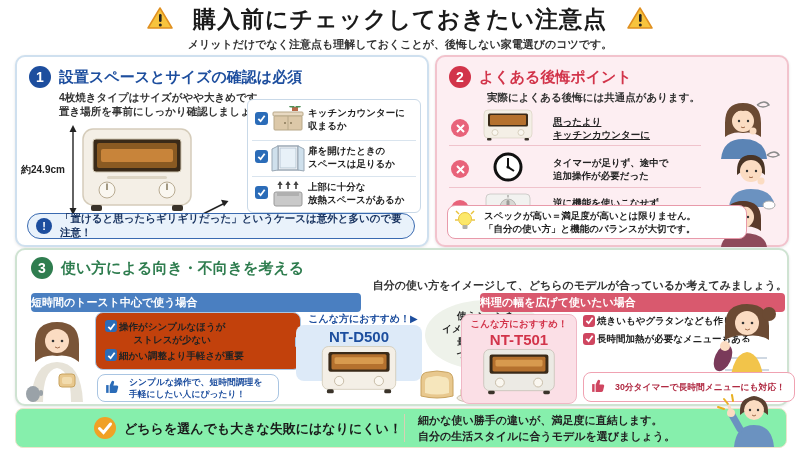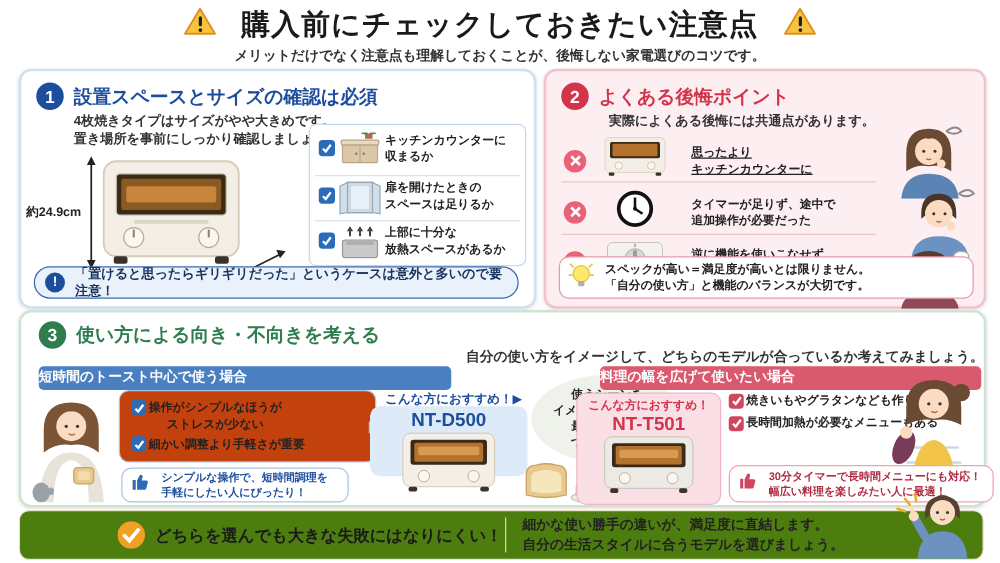--- a/index.html
+++ b/index.html
@@ -3,21 +3,21 @@
 <meta charset="utf-8">
 <style>
   html,body{margin:0;padding:0;background:#fff;}
   body{font-family:"Liberation Sans","DejaVu Sans",sans-serif;color:#222;}
   #app{position:relative;width:800px;height:450px;background:#fff;overflow:hidden;}
   .abs{position:absolute;}
   .sec{position:absolute;border-radius:10px;box-shadow:0 1px 3px rgba(0,0,0,.10);}
   #sec1{left:15px;top:55px;width:410px;height:188px;background:#fff;border:2px solid #cfe0ef;}
   #sec2{left:435px;top:55px;width:350px;height:188px;background:#fdeef2;border:2px solid #f2c3cd;}
   #sec3{left:15px;top:248px;width:770px;height:154px;background:#fff;border:2px solid #cfe3d2;}
-  #footerbar{position:absolute;left:15px;top:408px;width:770px;height:38px;background:#4d7c0f;border-radius:8px;border:1px solid #ece4cc;}
+  #footerbar{position:absolute;left:15px;top:408px;width:770px;height:38px;background:#86efac;border-radius:8px;border:1px solid #ece4cc;}
   .badge{width:22px;height:22px;border-radius:50%;color:#fff;font-weight:bold;font-size:14px;
          display:flex;align-items:center;justify-content:center;line-height:1;}
   .b{font-weight:bold;}
   .t15{font-size:15px;} .t11{font-size:11px;} .t10{font-size:10.5px;line-height:14px;} .t9{font-size:9.5px;line-height:13px;}
   .chk{width:13px;height:13px;border-radius:3px;background:#2b6cb8;display:inline-flex;align-items:center;justify-content:center;flex:none;}
   .chk.red{background:#cf4660;}
   .chk svg{width:9px;height:9px;}
   .xcirc{width:18px;height:18px;border-radius:50%;background:#e8637a;display:flex;align-items:center;justify-content:center;flex:none;}
   .row-flex{display:flex;align-items:flex-start;gap:2px;}
   .banner{color:#fff;font-weight:bold;font-size:11px;text-align:left;line-height:19px;border-radius:4px;}
@@ -282,21 +282,21 @@
           <path d="M12 22 Q12 4 30 4 Q48 4 48 22 L48 34 Q40 28 30 30 Q20 28 12 34 Z" fill="#5a3a2a"></path>
           <circle cx="30" cy="20" r="11" fill="#fbdcc2"></circle>
           <path d="M19 16 Q24 8 30 10 Q38 8 41 16 L41 12 Q36 4 30 4 Q23 4 19 12 Z" fill="#5a3a2a"></path>
           <circle cx="26" cy="20" r="1.2" fill="#333"></circle>
           <circle cx="35" cy="20" r="1.2" fill="#333"></circle>
           <path d="M28 26 q2 1.2 4 0" fill="none" stroke="#a06a4a"></path>
           <path d="M8 50 Q10 36 30 36 Q52 36 54 50 Z" fill="#8e4a5a"></path>
         </svg>
     </div>
 
-    <div class="abs notebox" style="left:10px;top:148px;width:332px;height:34px;background:#fff;border:1.5px solid #e89aaa;border-radius:8px;padding:0 6px;box-sizing:border-box;align-items:center;">
+    <div class="abs notebox" style="left:10px;top:148px;width:300px;height:34px;background:#fff;border:1.5px solid #e89aaa;border-radius:8px;padding:0 6px;box-sizing:border-box;align-items:center;">
       <span style="flex:none;">
         <svg width="22" height="26" viewBox="0 0 22 26">
             <g stroke="#e8c23a" stroke-width="1.4">
               <line x1="2" y1="4" x2="5" y2="7"></line>
               <line x1="20" y1="4" x2="17" y2="7"></line>
               <line x1="1" y1="13" x2="4" y2="13"></line>
               <line x1="21" y1="13" x2="18" y2="13"></line>
             </g>
             <circle cx="11" cy="12" r="6.5" fill="#fce86a" stroke="#e8c23a"></circle>
             <rect x="8.5" y="18" width="5" height="4" rx="1" fill="#b0b0a8"></rect>
@@ -474,21 +474,20 @@
     </div>
 
     <div class="abs notebox" style="left:566px;top:122px;width:212px;height:30px;background:#fff;border:1.5px solid #f0a2b2;border-radius:8px;padding:0 6px;box-sizing:border-box;">
       <span style="flex:none;">
         <svg width="17" height="17" viewBox="0 0 24 24">
             <path d="M3 10h3.5v11H3z" fill="#cf4660"></path>
             <path d="M8 21h8.2c1.1 0 2-.7 2.2-1.7l1.6-6.3A2 2 0 0 0 18 10.5h-4.8l.9-3.6A1.9 1.9 0 0 0 10.7 5L8 10.5z" fill="#cf4660"></path>
           </svg></span>
       <span class="b" style="font-size:8.8px;line-height:12px;color:#b02a42;">
         <div>30分タイマーで長時間メニューにも対応！</div>
-        <div>幅広い料理を楽しみたい人に最適！</div>
       </span>
     </div>
   </div>
 
   <div id="footerbar">
     <span class="abs" style="left:78px;top:8px;">
       <svg width="22" height="22" viewBox="0 0 22 22">
           <circle cx="11" cy="11" r="11" fill="#f0a125"></circle>
           <polyline points="5.5,11.5 9.5,15.5 16.5,7" fill="none" stroke="#fff" stroke-width="3" stroke-linecap="round"></polyline>
         </svg></span>

